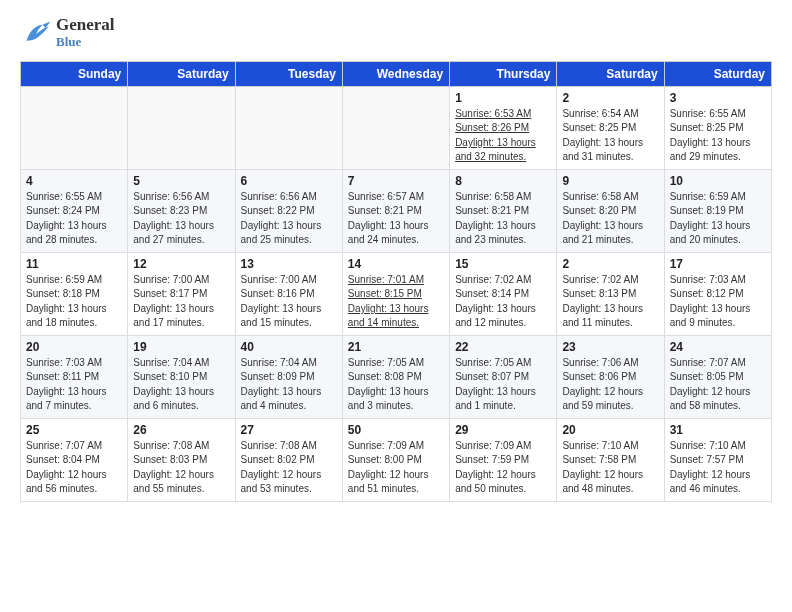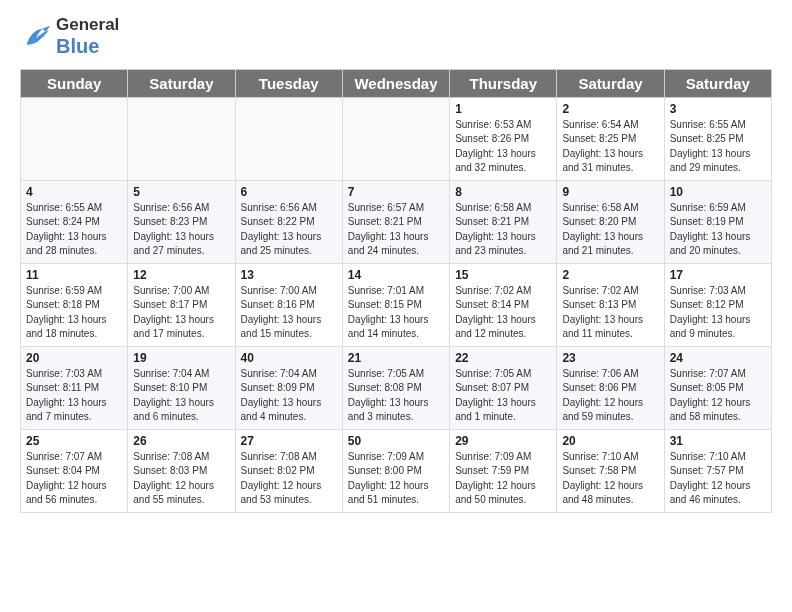--- a/index.html
+++ b/index.html
@@ -8,20 +8,21 @@
       background: #fff;
       width: 792px;
       min-height: 612px;
       padding: 16px 20px;
     }
     .header {
       display: flex;
       justify-content: space-between;
       align-items: flex-end;
       margin-bottom: 12px;
+      font-family: Liberation Serif, serif;
     }
     .logo {
       display: flex;
       align-items: center;
       gap: 4px;
     }
     .logo-bird {
       width: 32px;
       height: 28px;
     }
@@ -38,25 +39,25 @@
       font-size: 14px;
       color: #333;
       margin-top: 2px;
     }
     .calendar {
       width: 100%;
       border-collapse: collapse;
       font-size: 10.5px;
     }
     .calendar th {
-      background-color: #737373;
+      background-color: #1d4ed8;
       color: #fff;
-      text-align: center;
+      text-align: right;
       padding: 5px 6px;
-      font-size: 15px;
+      font-size: 12px;
       font-weight: bold;
       border: 1px solid #ccc;
     }
     .calendar td {
       vertical-align: top;
       border: 1px solid #ddd;
       padding: 4px 5px;
       width: calc(100% / 7);
       min-height: 80px;
       background: #fff;
@@ -86,21 +87,21 @@
 <body>
 
 <div class="header">
   <div class="logo">
     <svg class="logo-bird" viewBox="0 0 40 34" xmlns="http://www.w3.org/2000/svg">
       <path d="M8 28 Q14 10 28 8 Q22 14 20 20 Q28 12 36 10 Q30 18 22 24 Q16 28 8 28Z" fill="#4a90d9"></path>
       <path d="M28 8 L38 4 L32 12Z" fill="#4a90d9"></path>
     </svg>
     <div>
       <div style="font-size:17px;font-weight:bold;color:#333;line-height:1.1;">General</div>
-      <div style="font-size:20px;font-weight:bold;color:#4a7fc1;line-height:1.1;">Blue</div>
+      <div style="font-size:13px;font-weight:bold;color:#4a7fc1;line-height:1.1;">Blue</div>
     </div>
   </div>
   <div class="title-block">
     <div class="month-title"></div>
     <div class="location"></div>
   </div>
 </div>
 
 <table class="calendar">
   <thead>
@@ -115,21 +116,21 @@
       </tr>
   </thead>
   <tbody id="calendar-body">
   <tr>
         <td class="empty-cell"></td>
         <td class="empty-cell"></td>
         <td class="empty-cell"></td>
         <td class="empty-cell"></td>
         <td>
           <div class="day-number">1</div>
-          <div class="day-info" style="white-space: pre-line;">Sunrise: 6:53 AM
+          <div class="day-info" style="white-space: pre-line; text-decoration: underline;">Sunrise: 6:53 AM
 Sunset: 8:26 PM
 Daylight: 13 hours
 and 32 minutes.</div>
         </td>
         <td>
           <div class="day-number">2</div>
           <div class="day-info" style="white-space: pre-line;">Sunrise: 6:54 AM
 Sunset: 8:25 PM
 Daylight: 13 hours
 and 31 minutes.</div>
@@ -210,21 +211,21 @@
         </td>
         <td>
           <div class="day-number">13</div>
           <div class="day-info" style="white-space: pre-line;">Sunrise: 7:00 AM
 Sunset: 8:16 PM
 Daylight: 13 hours
 and 15 minutes.</div>
         </td>
         <td>
           <div class="day-number">14</div>
-          <div class="day-info" style="white-space: pre-line;">Sunrise: 7:01 AM
+          <div class="day-info" style="white-space: pre-line; text-decoration: underline;">Sunrise: 7:01 AM
 Sunset: 8:15 PM
 Daylight: 13 hours
 and 14 minutes.</div>
         </td>
         <td>
           <div class="day-number">15</div>
           <div class="day-info" style="white-space: pre-line;">Sunrise: 7:02 AM
 Sunset: 8:14 PM
 Daylight: 13 hours
 and 12 minutes.</div>

